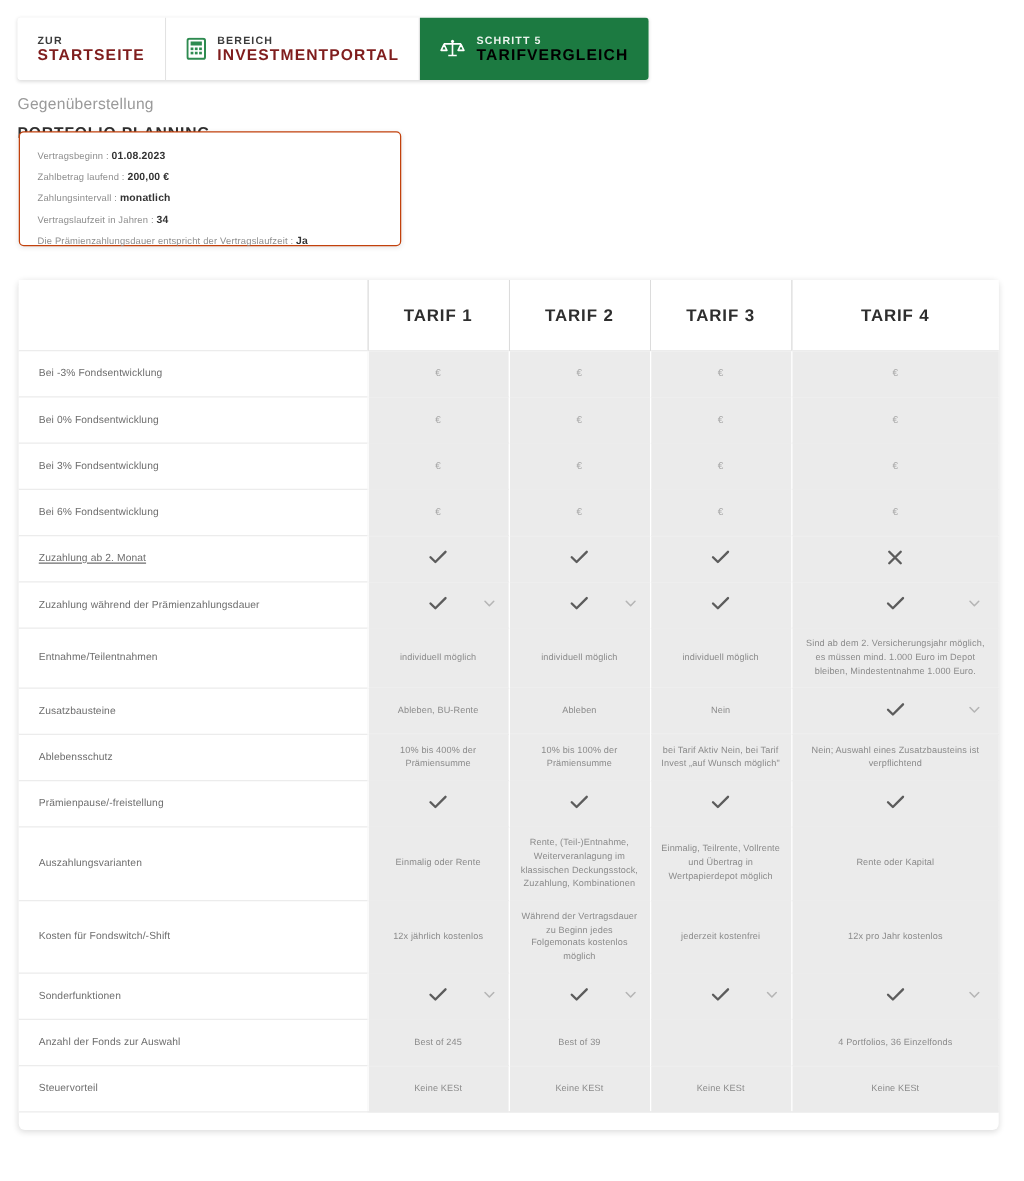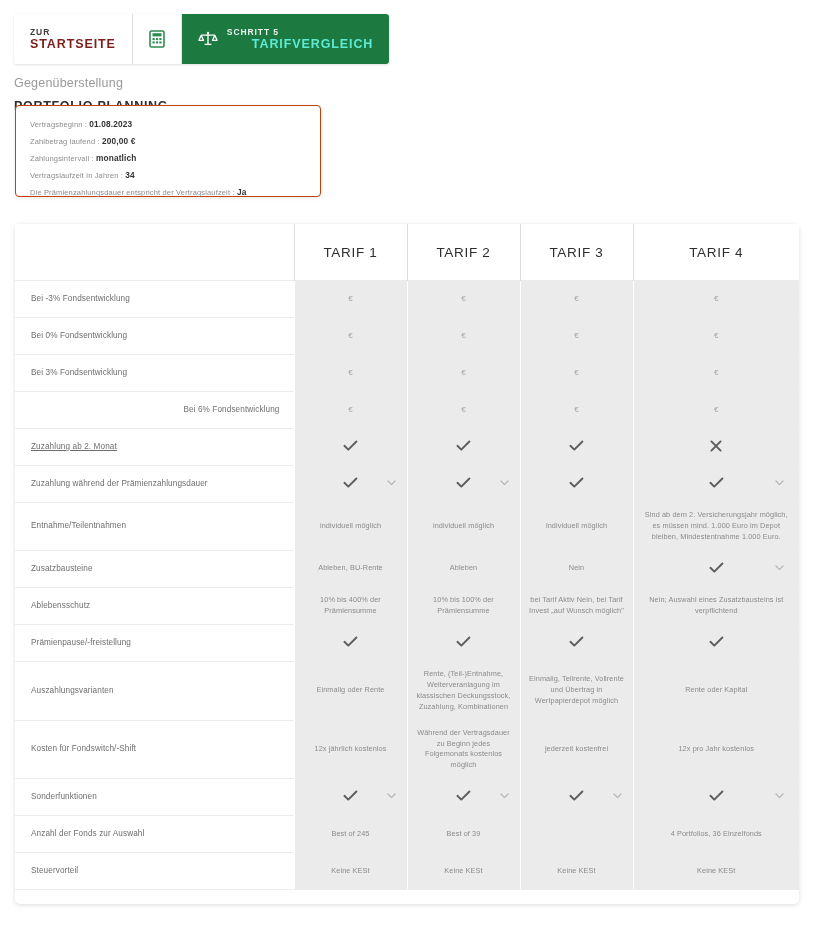--- a/index.html
+++ b/index.html
@@ -41,21 +41,21 @@
   .tab-txt { display: flex; flex-direction: column; justify-content: center; line-height: 1.18; }
   .tab-sub {
     font-size: 8.5px; font-weight: bold; letter-spacing: .9px;
     color: #3c3c3c; text-transform: uppercase;
   }
   .tab-main {
     font-size: 12.5px; font-weight: bold; letter-spacing: .9px;
     color: #7f1d1d; text-transform: uppercase;
   }
   .tab.active .tab-sub { color: #eaf3ed; }
-  .tab.active .tab-main { color: #5eead4; margin-left: 25px; }
+  .tab.active .tab-main { color: #000000; }
   .tab-icon { display: flex; align-items: center; }
 
   
   .titleline {
     position: absolute; left: 14px; top: 76px;
     display: flex; align-items: baseline; gap: 9px; flex-direction: column;
   }
   .title-pre { font-size: 12.5px; color: #9a9a9a; letter-spacing: .2px; }
   .title-main { font-size: 12.5px; font-weight: bold; color: #2f2f2f; letter-spacing: .7px; }
 
@@ -100,21 +100,21 @@
   col.c-d2 { width: 113px; }
   col.c-d3 { width: 113px; }
   col.c-d4 { width: 166px; }
 
   thead th.h-blank { height: 56px; background: #ffffff; }
   thead th.h-tarif {
     height: 56px;
     vertical-align: middle;
     text-align: center;
     font-size: 13.5px;
-    font-weight: normal;
+    font-weight: bold;
     letter-spacing: .7px;
     color: #2e2e2e;
     background: #ffffff;
     border-left: 1px solid #dcdcdc;
     position: relative;
   }
   thead th.h-tarif .hband {
     display: inline-block;
     padding: 4px 0;
   }
@@ -173,20 +173,24 @@
             <rect x="1" y="1" width="14" height="16" rx="1.5" fill="none" stroke="#2e8b50" stroke-width="1.6"></rect>
             <rect x="3.5" y="3.2" width="9" height="3.2" fill="#2e8b50"></rect>
             <rect x="3.5" y="8" width="2.2" height="2.1" fill="#2e8b50"></rect>
             <rect x="6.9" y="8" width="2.2" height="2.1" fill="#2e8b50"></rect>
             <rect x="10.3" y="8" width="2.2" height="2.1" fill="#2e8b50"></rect>
             <rect x="3.5" y="11.4" width="2.2" height="2.1" fill="#2e8b50"></rect>
             <rect x="6.9" y="11.4" width="2.2" height="2.1" fill="#2e8b50"></rect>
             <rect x="10.3" y="11.4" width="2.2" height="2.1" fill="#2e8b50"></rect>
           </svg>
         </span>
+        <span class="tab-txt">
+          <span class="tab-sub">BEREICH</span>
+          <span class="tab-main">INVESTMENTPORTAL</span>
+        </span>
       </div>
       <div class="tab active">
         <span class="tab-icon">
           <svg width="20" height="17" viewBox="0 0 20 17" aria-hidden="true">
             <path d="M10 2.4 L10 13.2" stroke="#ffffff" stroke-width="1.3"></path>
             <circle cx="10" cy="1.9" r="1.2" fill="#ffffff"></circle>
             <path d="M3.2 4.1 L16.8 4.1" stroke="#ffffff" stroke-width="1.3"></path>
             <path d="M6.6 13.4 L13.4 13.4" stroke="#ffffff" stroke-width="1.3"></path>
             <path d="M3.2 4.4 L0.9 9.3 L5.5 9.3 Z" fill="none" stroke="#ffffff" stroke-width="1.3" stroke-linejoin="round"></path>
             <path d="M16.8 4.4 L14.5 9.3 L19.1 9.3 Z" fill="none" stroke="#ffffff" stroke-width="1.3" stroke-linejoin="round"></path>
@@ -247,21 +251,21 @@
             <td class="val c-d4cell"><span class="euro">€</span></td>
           </tr>
           <tr>
             <td class="lbl" style="height: 37px;">Bei 3% Fondsentwicklung</td>
             <td class="val"><span class="euro">€</span></td>
             <td class="val"><span class="euro">€</span></td>
             <td class="val"><span class="euro">€</span></td>
             <td class="val c-d4cell"><span class="euro">€</span></td>
           </tr>
           <tr>
-            <td class="lbl" style="height: 37px; text-align: right;">Bei 6% Fondsentwicklung</td>
+            <td class="lbl" style="height: 37px;">Bei 6% Fondsentwicklung</td>
             <td class="val"><span class="euro">€</span></td>
             <td class="val"><span class="euro">€</span></td>
             <td class="val"><span class="euro">€</span></td>
             <td class="val c-d4cell"><span class="euro">€</span></td>
           </tr>
           <tr>
             <td class="lbl" style="height: 37px; text-decoration: underline;">Zuzahlung ab 2. Monat</td>
             <td class="val">
               <span class="markwrap"><span class="check"><svg width="15" height="12" viewBox="0 0 15 12" aria-hidden="true">
                     <path d="M1.4 5.8 L5.3 9.6 L13.4 1.5" fill="none" stroke="#5c5c5c" stroke-width="1.9" stroke-linecap="round" stroke-linejoin="round"></path>

